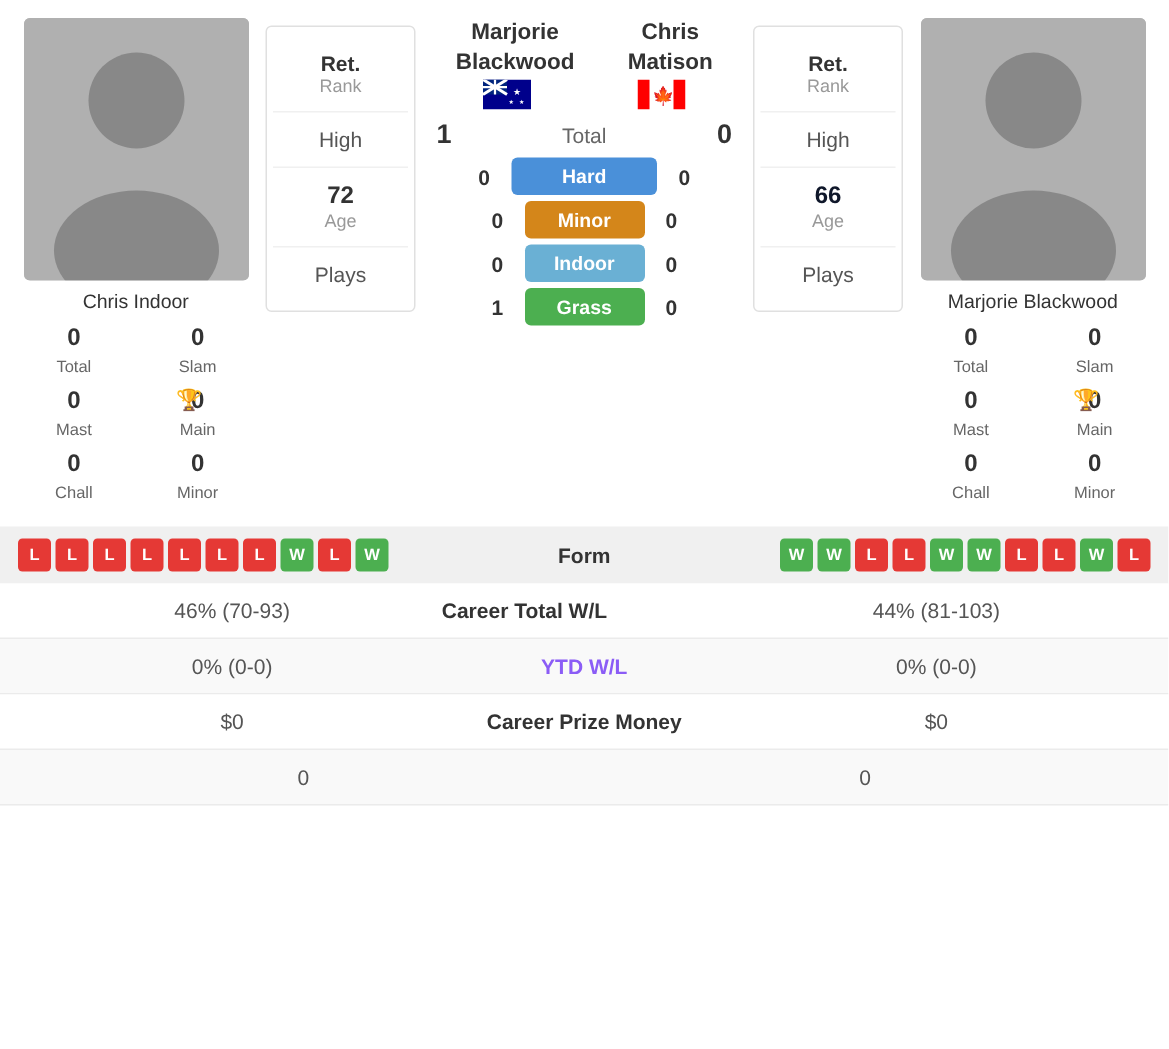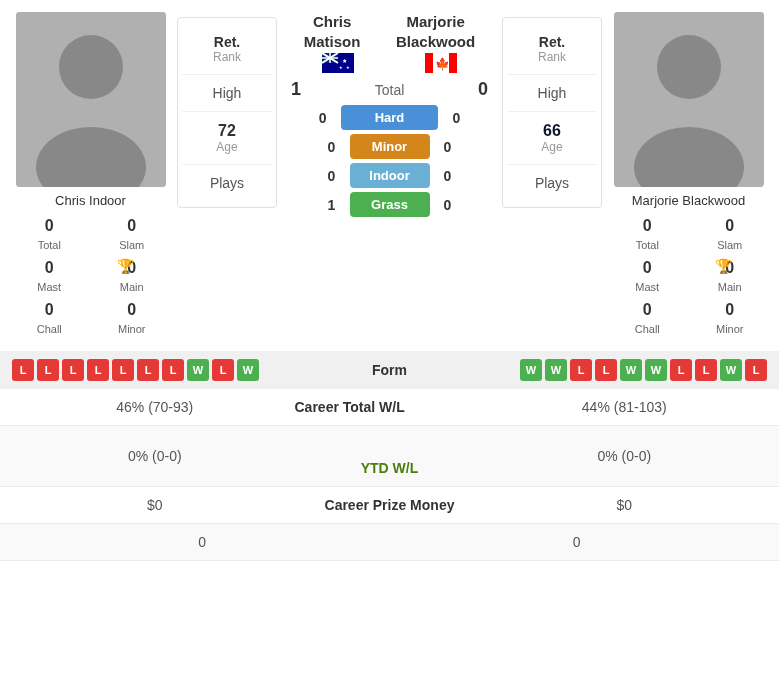--- a/index.html
+++ b/index.html
@@ -78,22 +78,22 @@
         <div style="font-size:12px; color:#999;">Age</div>
       </div>
       <div style="text-align:center; padding:10px 0; width:100%;">
         <div style="font-size:14px; color:#555;">Plays</div>
       </div>
     </div>
 
     <div style="flex:1; display:flex; flex-direction:column; align-items:center; padding:0 5px;">
 
       <div style="display:flex; width:100%; justify-content:space-around; margin-bottom:2px;">
+        <div style="font-size:15px; font-weight:bold; text-align:center; color:#333; line-height:1.3;">Marjorie<br>Blackwood</div>
         <div style="font-size:15px; font-weight:bold; text-align:center; color:#333; line-height:1.3;">Chris<br>Matison</div>
-        <div style="font-size:15px; font-weight:bold; text-align:center; color:#333; line-height:1.3;">Marjorie<br>Blackwood</div>
       </div>
 
       <div style="display:flex; width:100%; justify-content:space-around; margin-bottom:6px;">
 
         <div style="display:flex; align-items:center; justify-content:center;">
           <svg width="32" height="20" viewBox="0 0 32 20">
             <rect width="32" height="20" fill="#00008B"></rect>
 
             <rect x="0" y="0" width="16" height="10" fill="#00247D"></rect>
             <line x1="0" y1="0" x2="16" y2="10" stroke="white" stroke-width="2"></line>
@@ -243,21 +243,21 @@
   <div style="width:100%;">
 
     <div style="display:flex; align-items:center; padding:10px 15px; border-bottom:1px solid #ebebeb; background:#fff;">
       <span style="flex:1; text-align:center; font-size:14px; color:#555;">46% (70-93)</span>
       <span style="width:190px; text-align:left; font-size:14px; font-weight:bold; color:#333;">Career Total W/L</span>
       <span style="flex:1; text-align:center; font-size:14px; color:#555;">44% (81-103)</span>
     </div>
 
     <div style="display:flex; align-items:center; padding:10px 15px; border-bottom:1px solid #ebebeb; background:#f9f9f9;">
       <span style="flex:1; text-align:center; font-size:14px; color:#555;">0% (0-0)</span>
-      <span style="width:190px; text-align:center; font-size:14px; font-weight:bold; color:#4d7c0f;margin-top:24px;">YTD W/L</span>
+      <span style="width:190px; text-align:center; font-size:14px; font-weight:bold; color:#8b5cf6;">YTD W/L</span>
       <span style="flex:1; text-align:center; font-size:14px; color:#555;">0% (0-0)</span>
     </div>
 
     <div style="display:flex; align-items:center; padding:10px 15px; border-bottom:1px solid #ebebeb; background:#fff;">
       <span style="flex:1; text-align:center; font-size:14px; color:#555;">$0</span>
       <span style="width:190px; text-align:center; font-size:14px; font-weight:bold; color:#333;">Career Prize Money</span>
       <span style="flex:1; text-align:center; font-size:14px; color:#555;">$0</span>
     </div>
 
     <div style="display:flex; align-items:center; padding:10px 15px; border-bottom:1px solid #ebebeb; background:#f9f9f9;">

